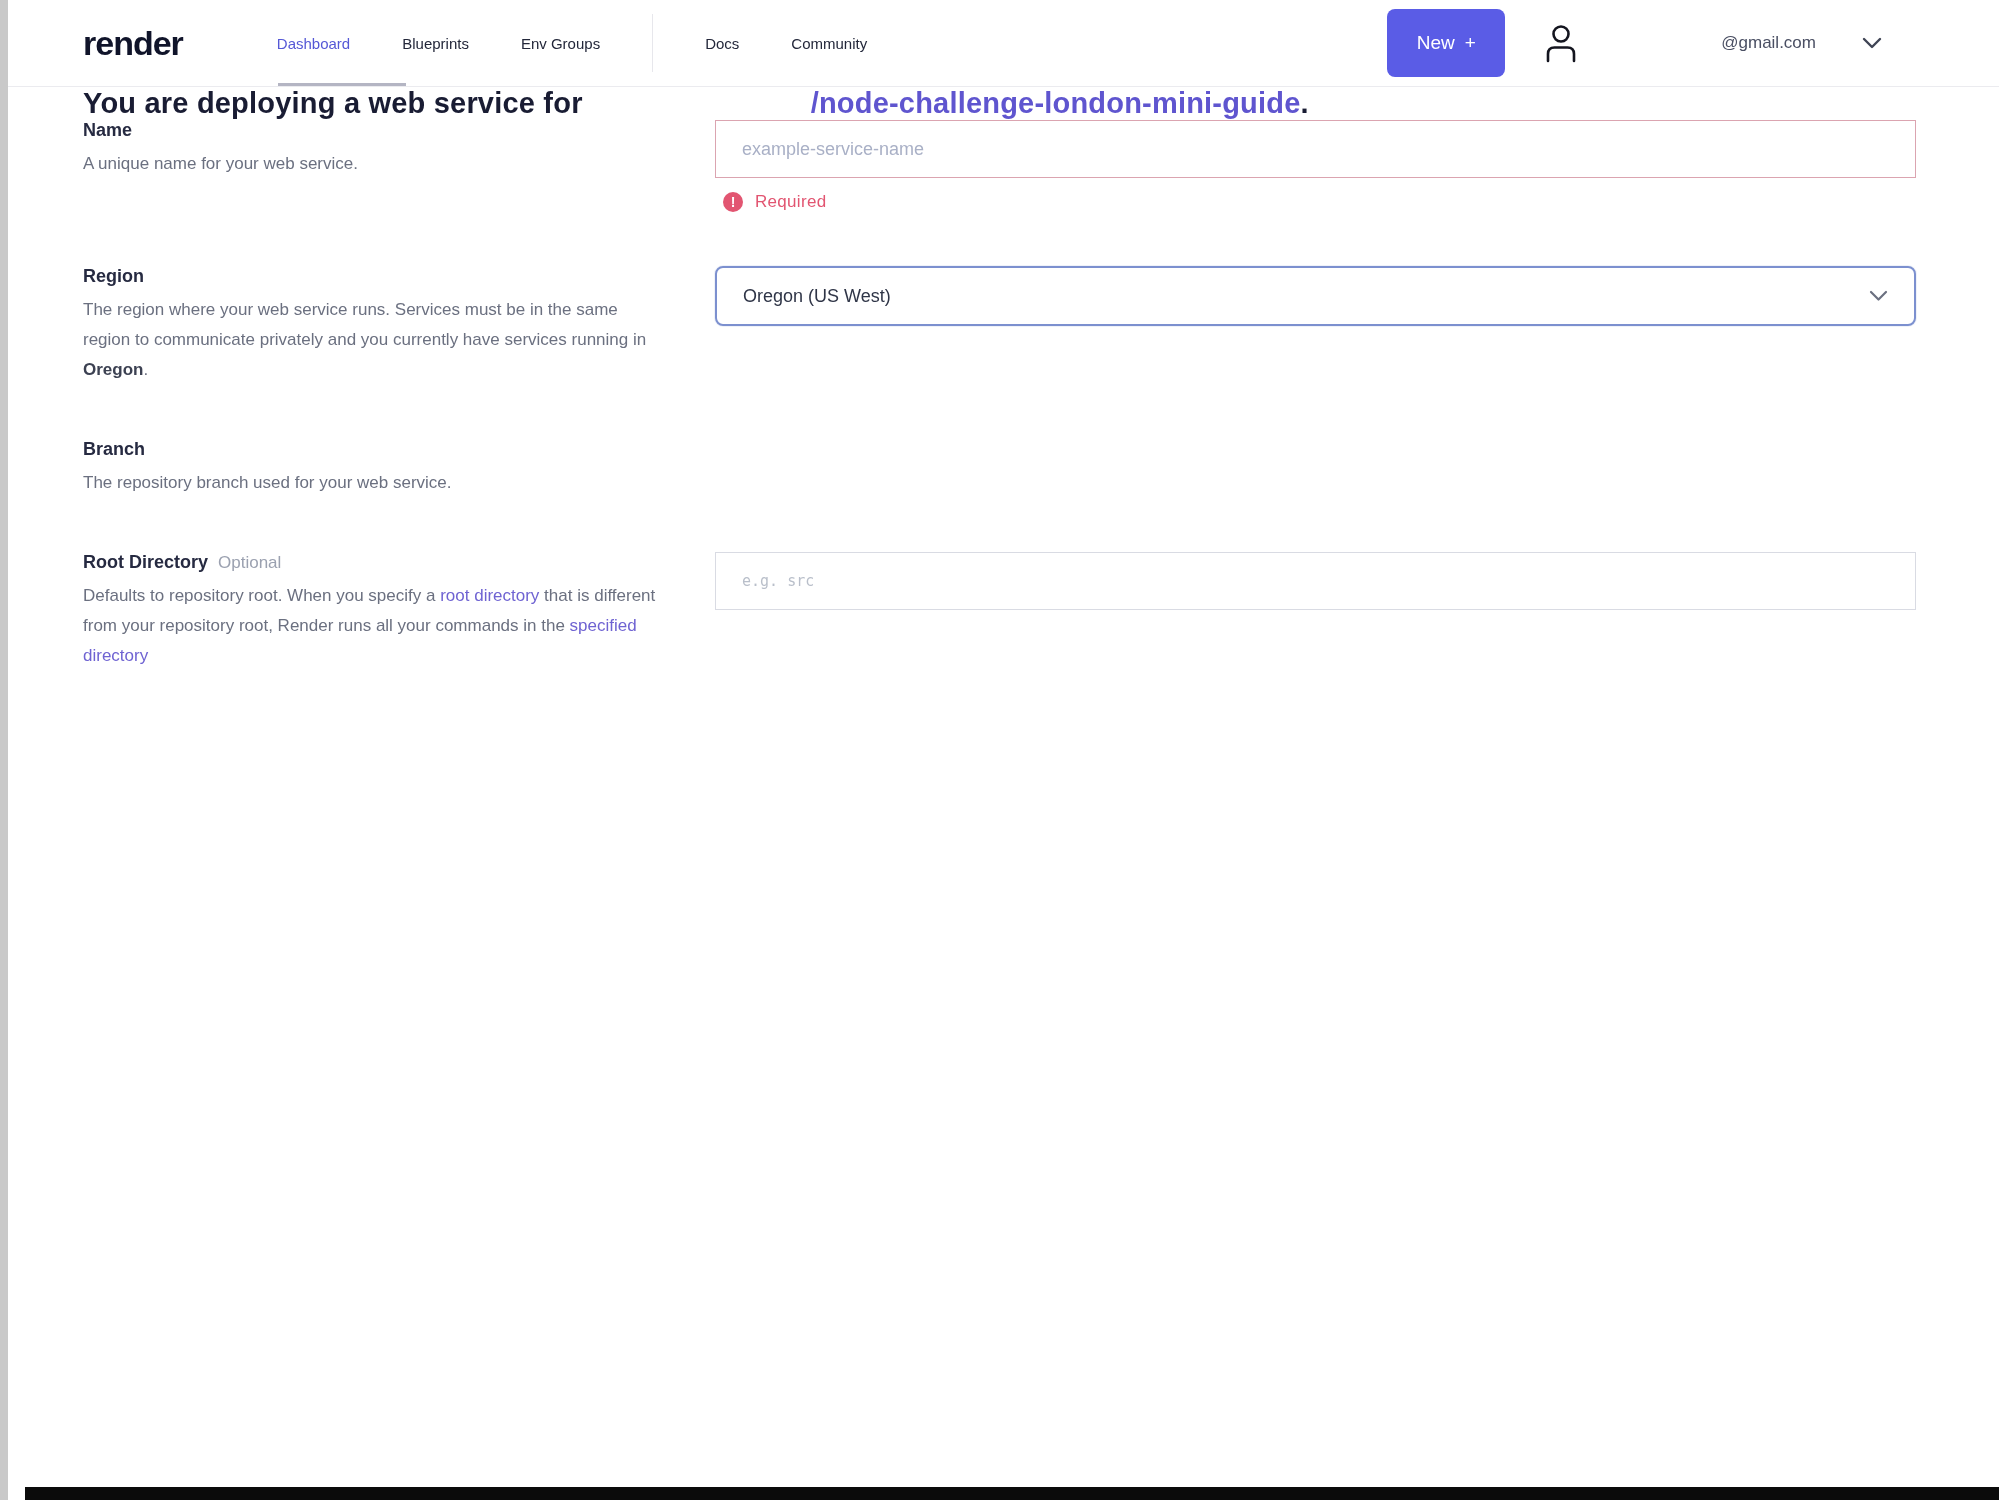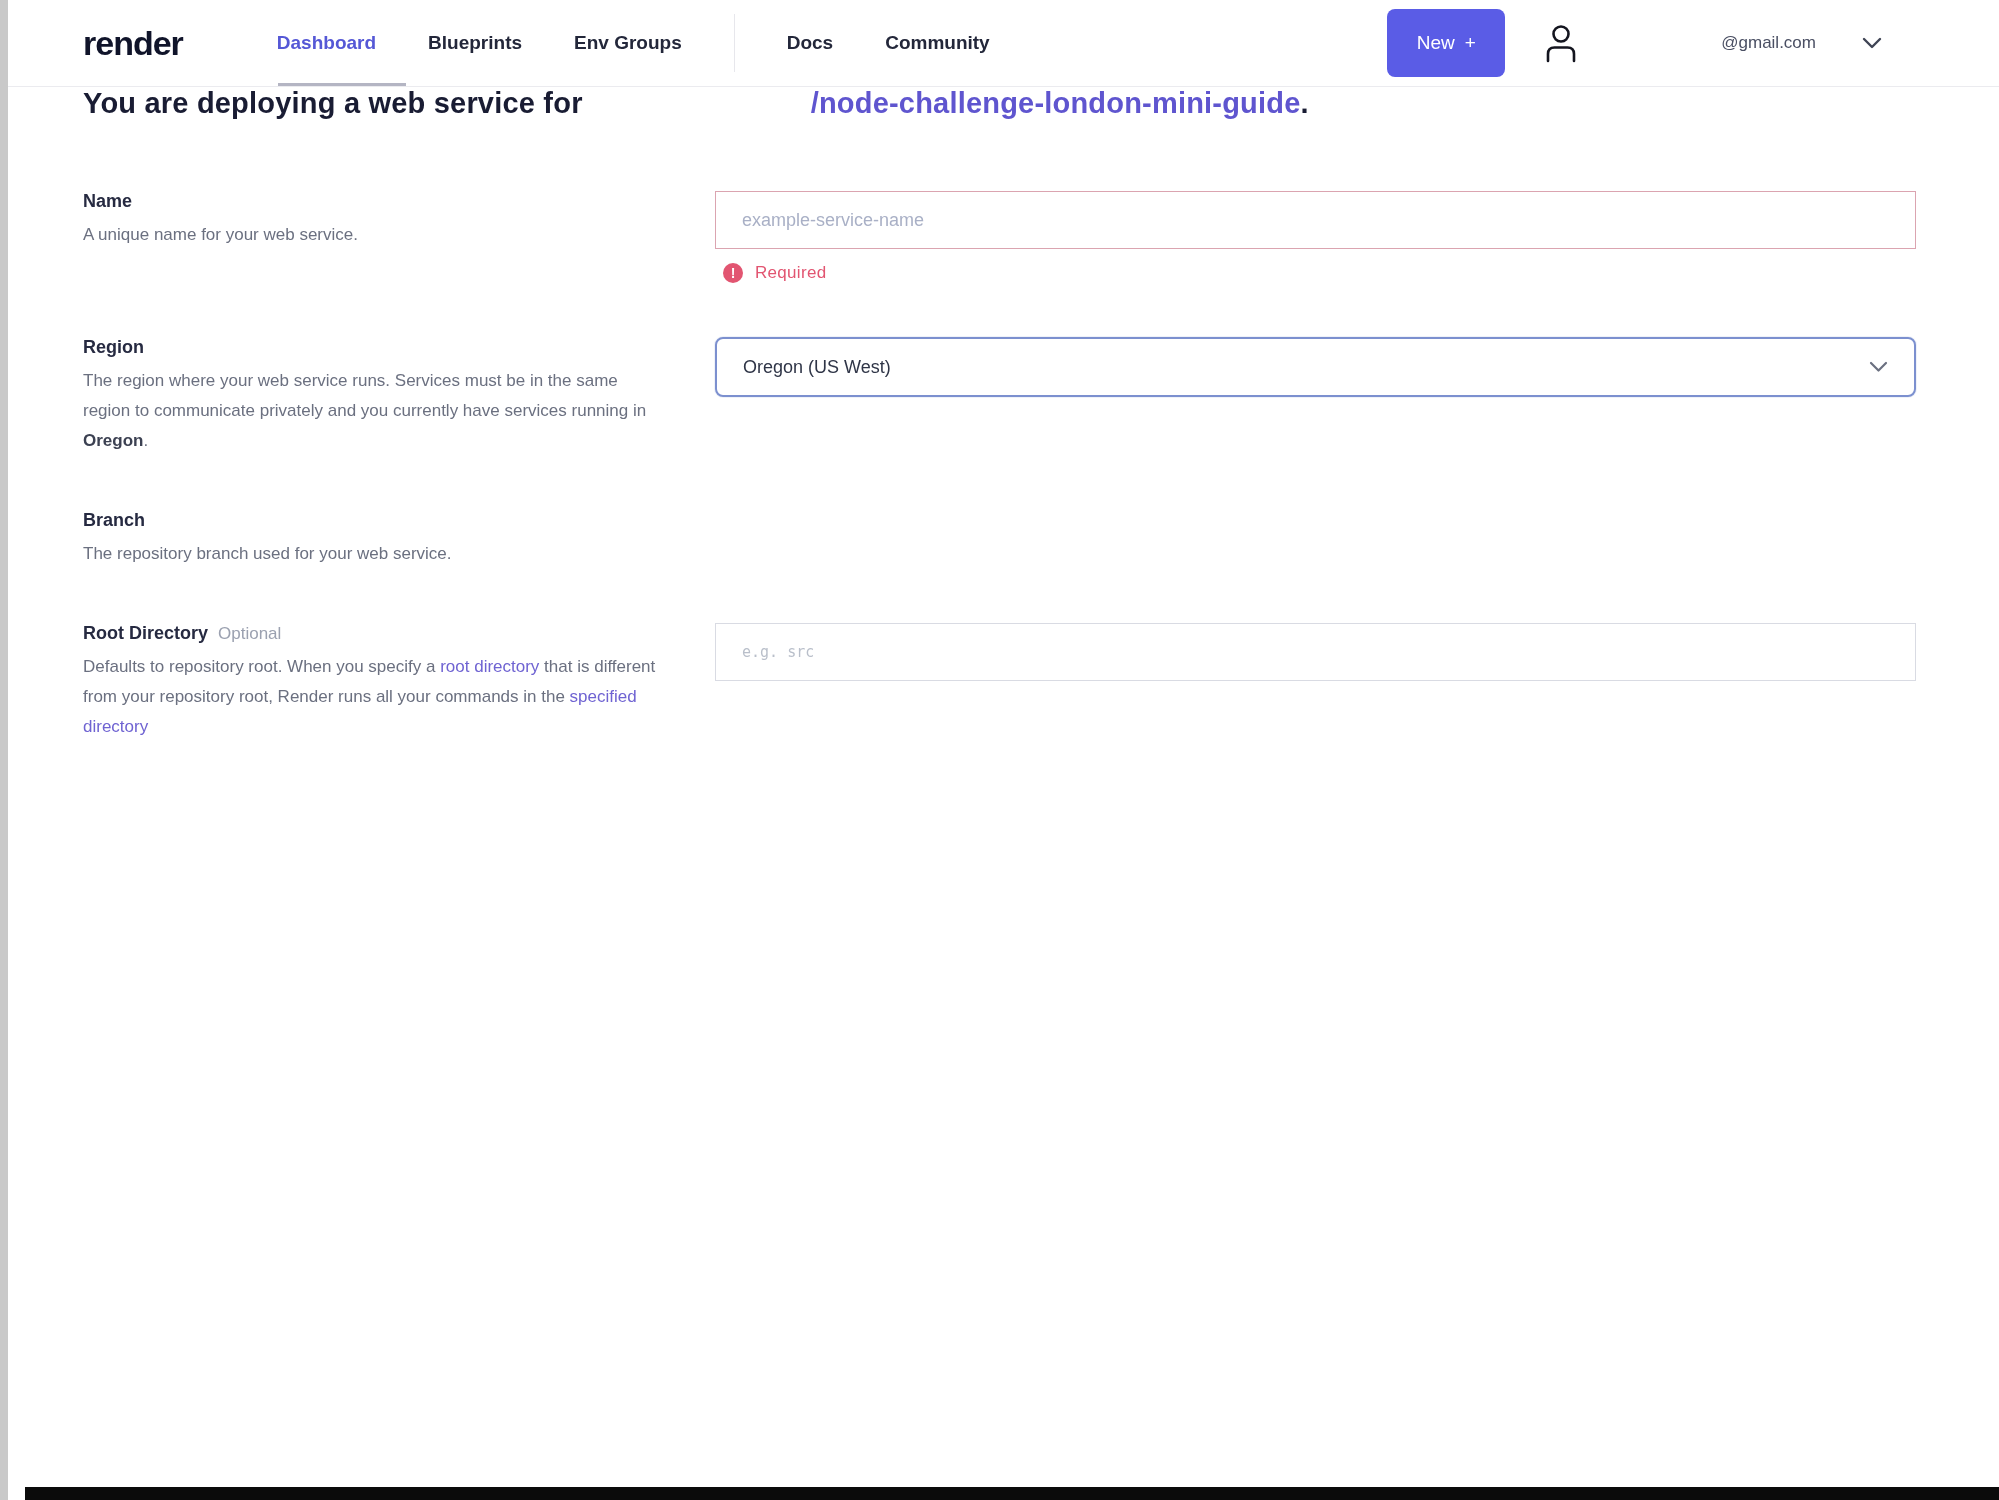--- a/index.html
+++ b/index.html
@@ -7,40 +7,40 @@
     font-family:"Liberation Sans", sans-serif; overflow:hidden; position:relative; }
 
   
   .left-strip { position:absolute; left:0; top:0; width:8px; height:1500px; background:#c9c9c9; z-index:50; }
   .bottom-bar { position:absolute; left:25px; right:0; bottom:0; height:13px; background:#0b0b0b; z-index:50; }
 
   
   .nav { position:relative; height:87px; background:#fff; border-bottom:1px solid #ebebef;
     display:flex; align-items:center; padding:0 117px 0 83px; }
   .logo { font-size:34px; font-weight:800; letter-spacing:-1px; color:#10142a; margin-right:94px; }
-  .nav-item { font-size:19px; color:#23273a; margin-right:52px; cursor:pointer; white-space:nowrap;font-weight:bold; }
+  .nav-item { font-size:15px; color:#23273a; margin-right:52px; cursor:pointer; white-space:nowrap; }
   .nav-item.active { color:#5558d6; }
   .active-underline { position:absolute; left:278px; bottom:0; width:128px; height:3px; background:#b4b5c3; }
   .nav-divider { width:1px; height:58px; background:#e7e7ec; margin-right:52px; }
   .nav-right { margin-left:auto; display:flex; align-items:center; }
   .new-btn { background:#5a5ce6; color:#fff; font-size:19px; font-weight:500;
     border:none; border-radius:8px; width:118px; height:68px; cursor:pointer;
     display:flex; align-items:center; justify-content:center; gap:10px; }
   .user-icon { margin-left:38px; cursor:pointer; display:flex; }
   .email { margin-left:142px; font-size:17px; color:#4a4f63; }
   .nav-chevron { margin-left:46px; cursor:pointer; display:flex; }
 
   
   .content { padding:0 83px; }
   .heading { font-size:29px; font-weight:700; color:#191c33; letter-spacing:0.2px; }
   .heading .gap { display:inline-block; width:228px; }
   .heading .repo { color:#5f55cf; }
   .heading .suffix { color:#191c33; }
 
-  .form { margin-top:71px; }
+  .form { }
   .frow { display:flex; margin-bottom:54px; }
   .flabel { width:632px; padding-right:55px; }
   .fcontrol { width:1201px; position:relative; }
   .lbl { font-size:18px; font-weight:700; color:#262a41; margin-bottom:8px; }
   .lbl .optional { font-weight:400; color:#9ba1b0; font-size:17px; margin-left:10px; }
   .desc { font-size:17px; line-height:30px; color:#6b7080; }
   .desc .em { color:#3c4152; font-weight:600; }
   .desc .lnk { color:#6f63d2; cursor:pointer; }
 
   .text-input { width:100%; height:58px; border:1.5px solid #d9dbe3; border-radius:0;

